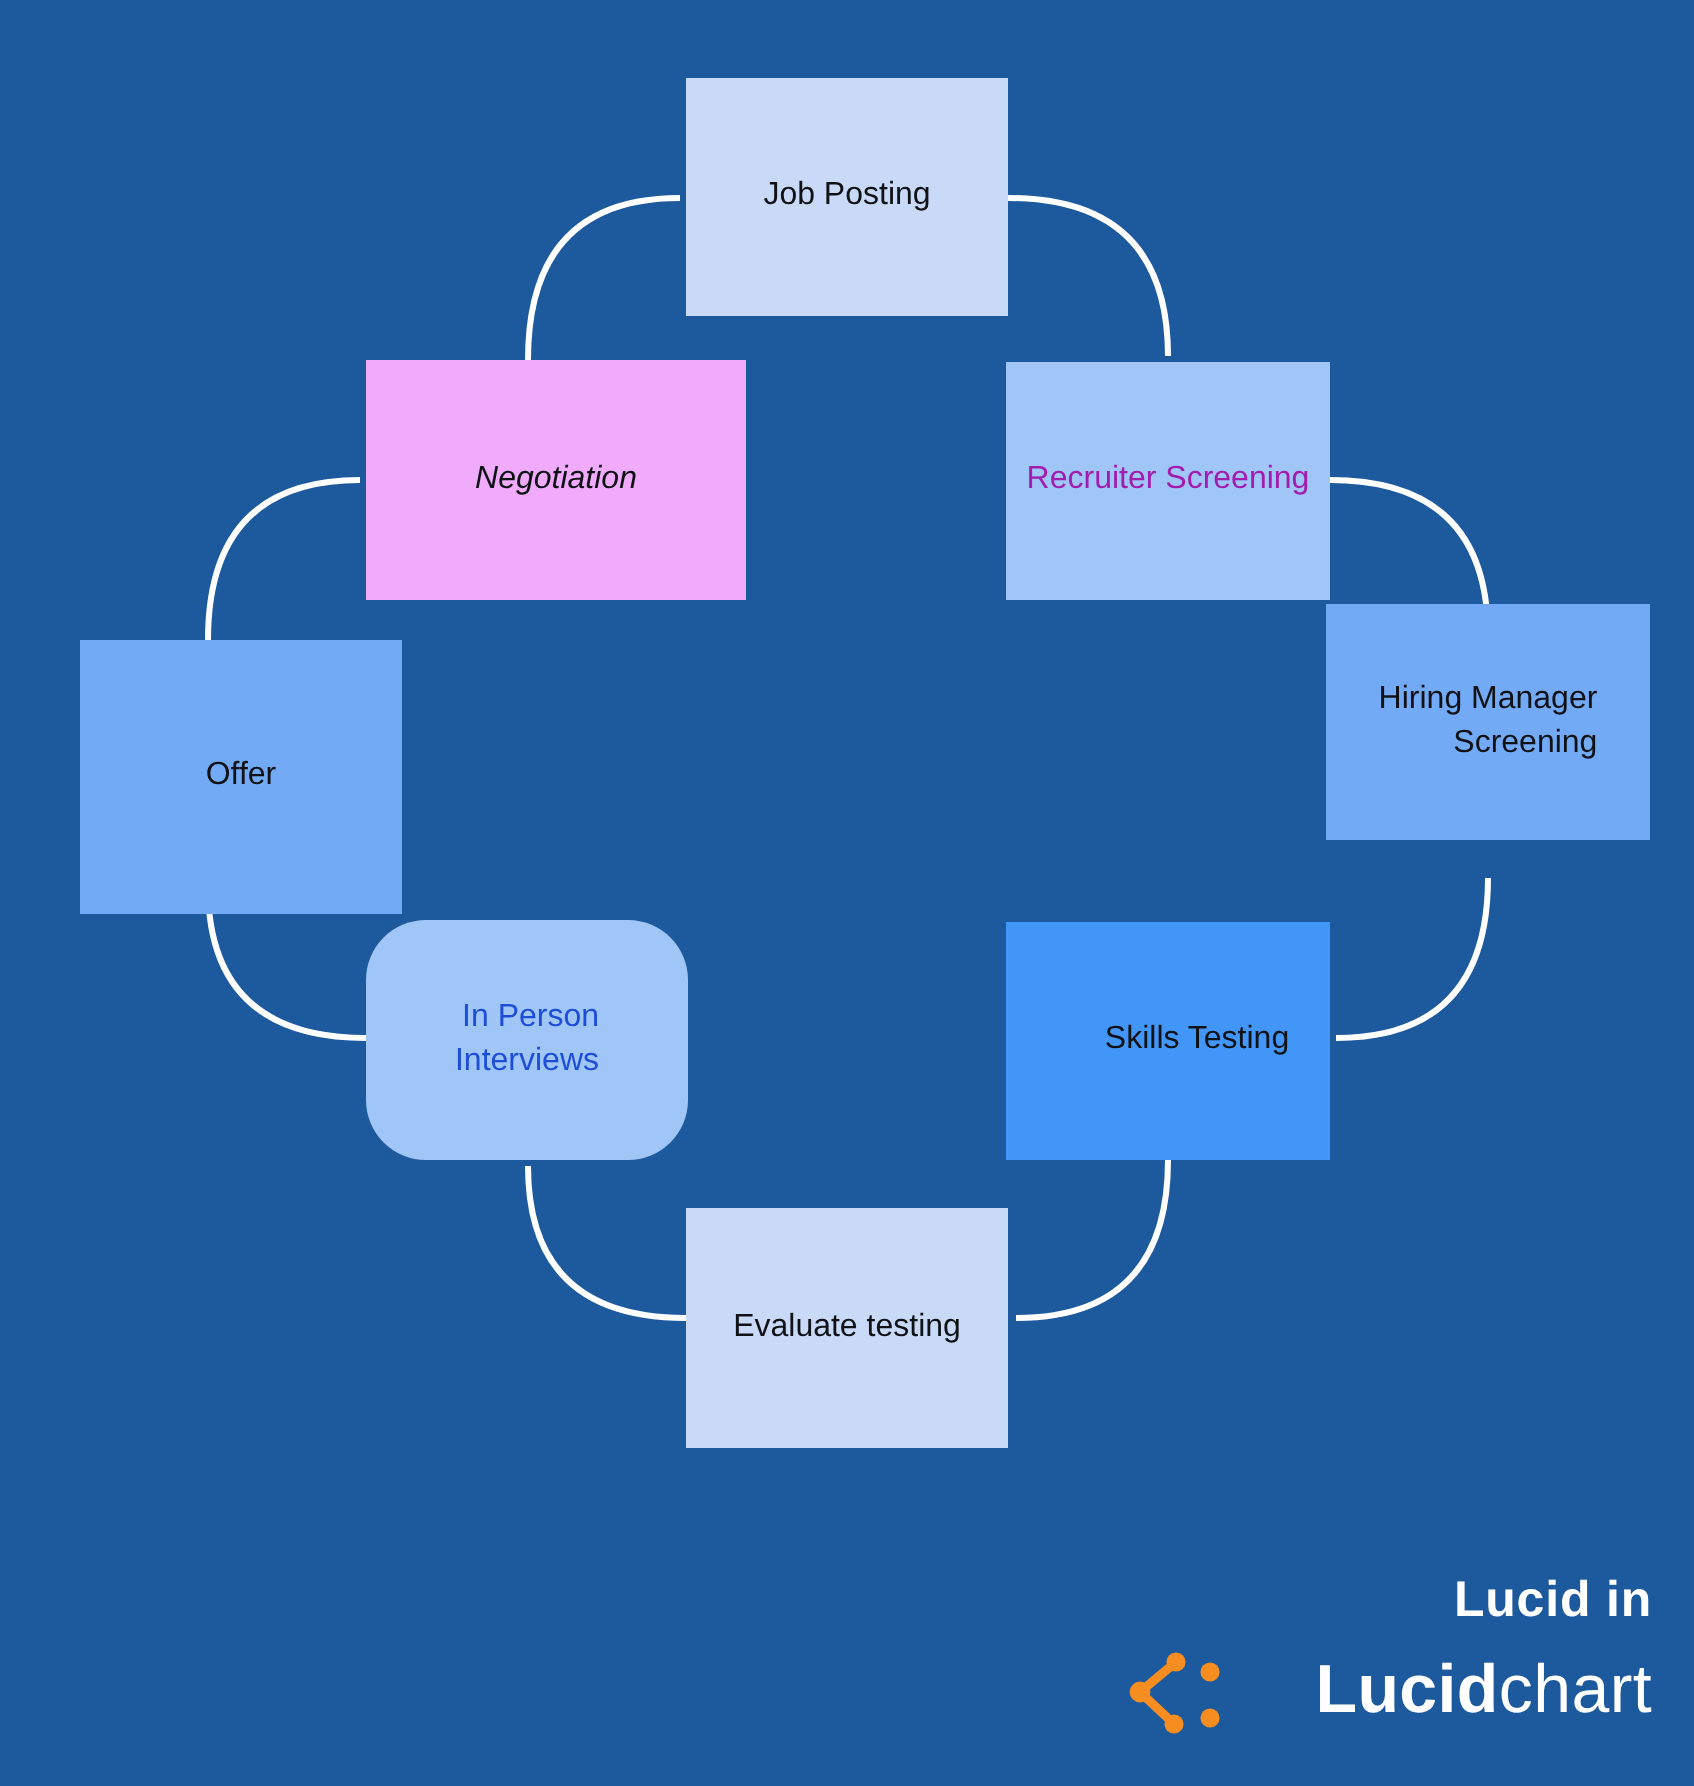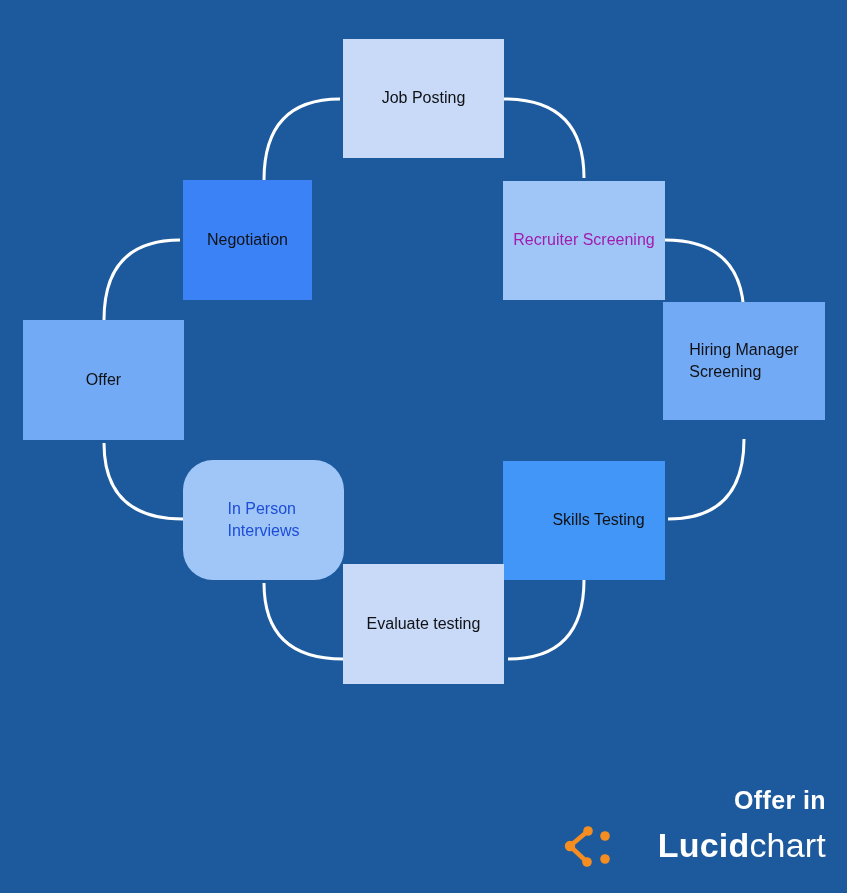--- a/index.html
+++ b/index.html
@@ -23,21 +23,21 @@
   }
   .edges path {
     fill: none;
     stroke-width: 3;
   }
   .node {
     position: absolute;
     display: flex;
     align-items: center;
     justify-content: center;
-    text-align: left;
+    text-align: right;
     font-size: 16px;
     line-height: 1.38;
     color: #101216;
     white-space: pre-line;
     box-sizing: border-box;
     padding: 0 6px;
   }
   .branding {
     position: absolute;
     right: 21px;
@@ -88,21 +88,21 @@
       <path d="M 504,99 Q 584,99 584,178" stroke="#ffffff" marker-end="url(#arrowhead)"></path>
       <path d="M 665,240 Q 744,240 744,318" stroke="#ffffff" marker-end="url(#arrowhead)"></path>
       <path d="M 744,439 Q 744,519 668,519" stroke="#ffffff" marker-end="url(#arrowhead)"></path>
       <path d="M 584,580 Q 584,659 508,659" stroke="#ffffff" marker-end="url(#arrowhead)"></path>
       <path d="M 343,659 Q 264,659 264,583" stroke="#ffffff" marker-end="url(#arrowhead)"></path>
       <path d="M 183,519 Q 104,519 104,443" stroke="#ffffff" marker-end="url(#arrowhead)"></path>
       <path d="M 104,320 Q 104,240 180,240" stroke="#ffffff" marker-end="url(#arrowhead)"></path>
     </svg>
 
   <div class="branding">
-    <div class="made-in">Offer in</div>
+    <div class="made-in">Lucid in</div>
     <div class="logo-row">
       <svg class="logo-icon" width="48" height="46" viewBox="0 0 48 46">
         <g stroke-width="4.5" fill="none" stroke="#f68d21">
           <path d="M7,24 L25,9"></path>
           <path d="M7,24 L24,40"></path>
         </g>
         <g fill="#f68d21">
           <circle cx="7" cy="24" r="5.2"></circle>
           <circle cx="25" cy="9" r="4.8"></circle>
           <circle cx="24" cy="40" r="4.8"></circle>
@@ -111,18 +111,18 @@
         </g>
       </svg>
       <span class="logo-text"><span class="bold">Lucid</span><span class="light">chart</span></span>
     </div>
   </div>
 <div class="node" style="left: 343px; top: 39px; width: 161px; height: 119px; background: rgb(200, 218, 248); color: rgb(16, 18, 22);"><span>Job Posting</span></div>
     <div class="node" style="left: 503px; top: 181px; width: 162px; height: 119px; background: rgb(160, 197, 247); color: #a21caf;"><span>Recruiter Screening</span></div>
     <div class="node" style="left: 663px; top: 302px; width: 162px; height: 118px; background: rgb(115, 170, 246); color: rgb(16, 18, 22);"><span>Hiring Manager
 Screening</span></div>
     <div class="node" style="left: 503px; top: 461px; width: 162px; height: 119px; background: rgb(66, 150, 247); color: rgb(16, 18, 22); padding-left: 35px;"><span>Skills Testing</span></div>
-    <div class="node" style="left: 343px; top: 564px; width: 161px; height: 120px; background: rgb(200, 218, 248); color: rgb(16, 18, 22);"><span>Evaluate testing</span></div>
+    <div class="node" style="left: 343px; top: 604px; width: 161px; height: 120px; background: rgb(200, 218, 248); color: rgb(16, 18, 22);"><span>Evaluate testing</span></div>
     <div class="node" style="left: 183px; top: 460px; width: 161px; height: 120px; background: rgb(160, 197, 247); color: #1d4ed8; border-radius: 30px;"><span>In Person
 Interviews</span></div>
-    <div class="node" style="left: 23px; top: 320px; width: 161px; height: 120px; background: rgb(115, 170, 246); color: rgb(16, 18, 22);"><span>Offer</span></div>
-    <div class="node" style="left: 183px; top: 180px; width: 129px; height: 120px; background: #3b82f6; color: rgb(16, 18, 22);"><span>Negotiation</span></div>
+    <div class="node" style="left: 40px; top: 320px; width: 161px; height: 137px; background: rgb(115, 170, 246); color: rgb(16, 18, 22);"><span>Offer</span></div>
+    <div class="node" style="left: 183px; top: 180px; width: 190px; height: 120px; background: #f0abfc; color: rgb(16, 18, 22); font-style: italic;"><span>Negotiation</span></div>
   </div>
 
 </body></html>

